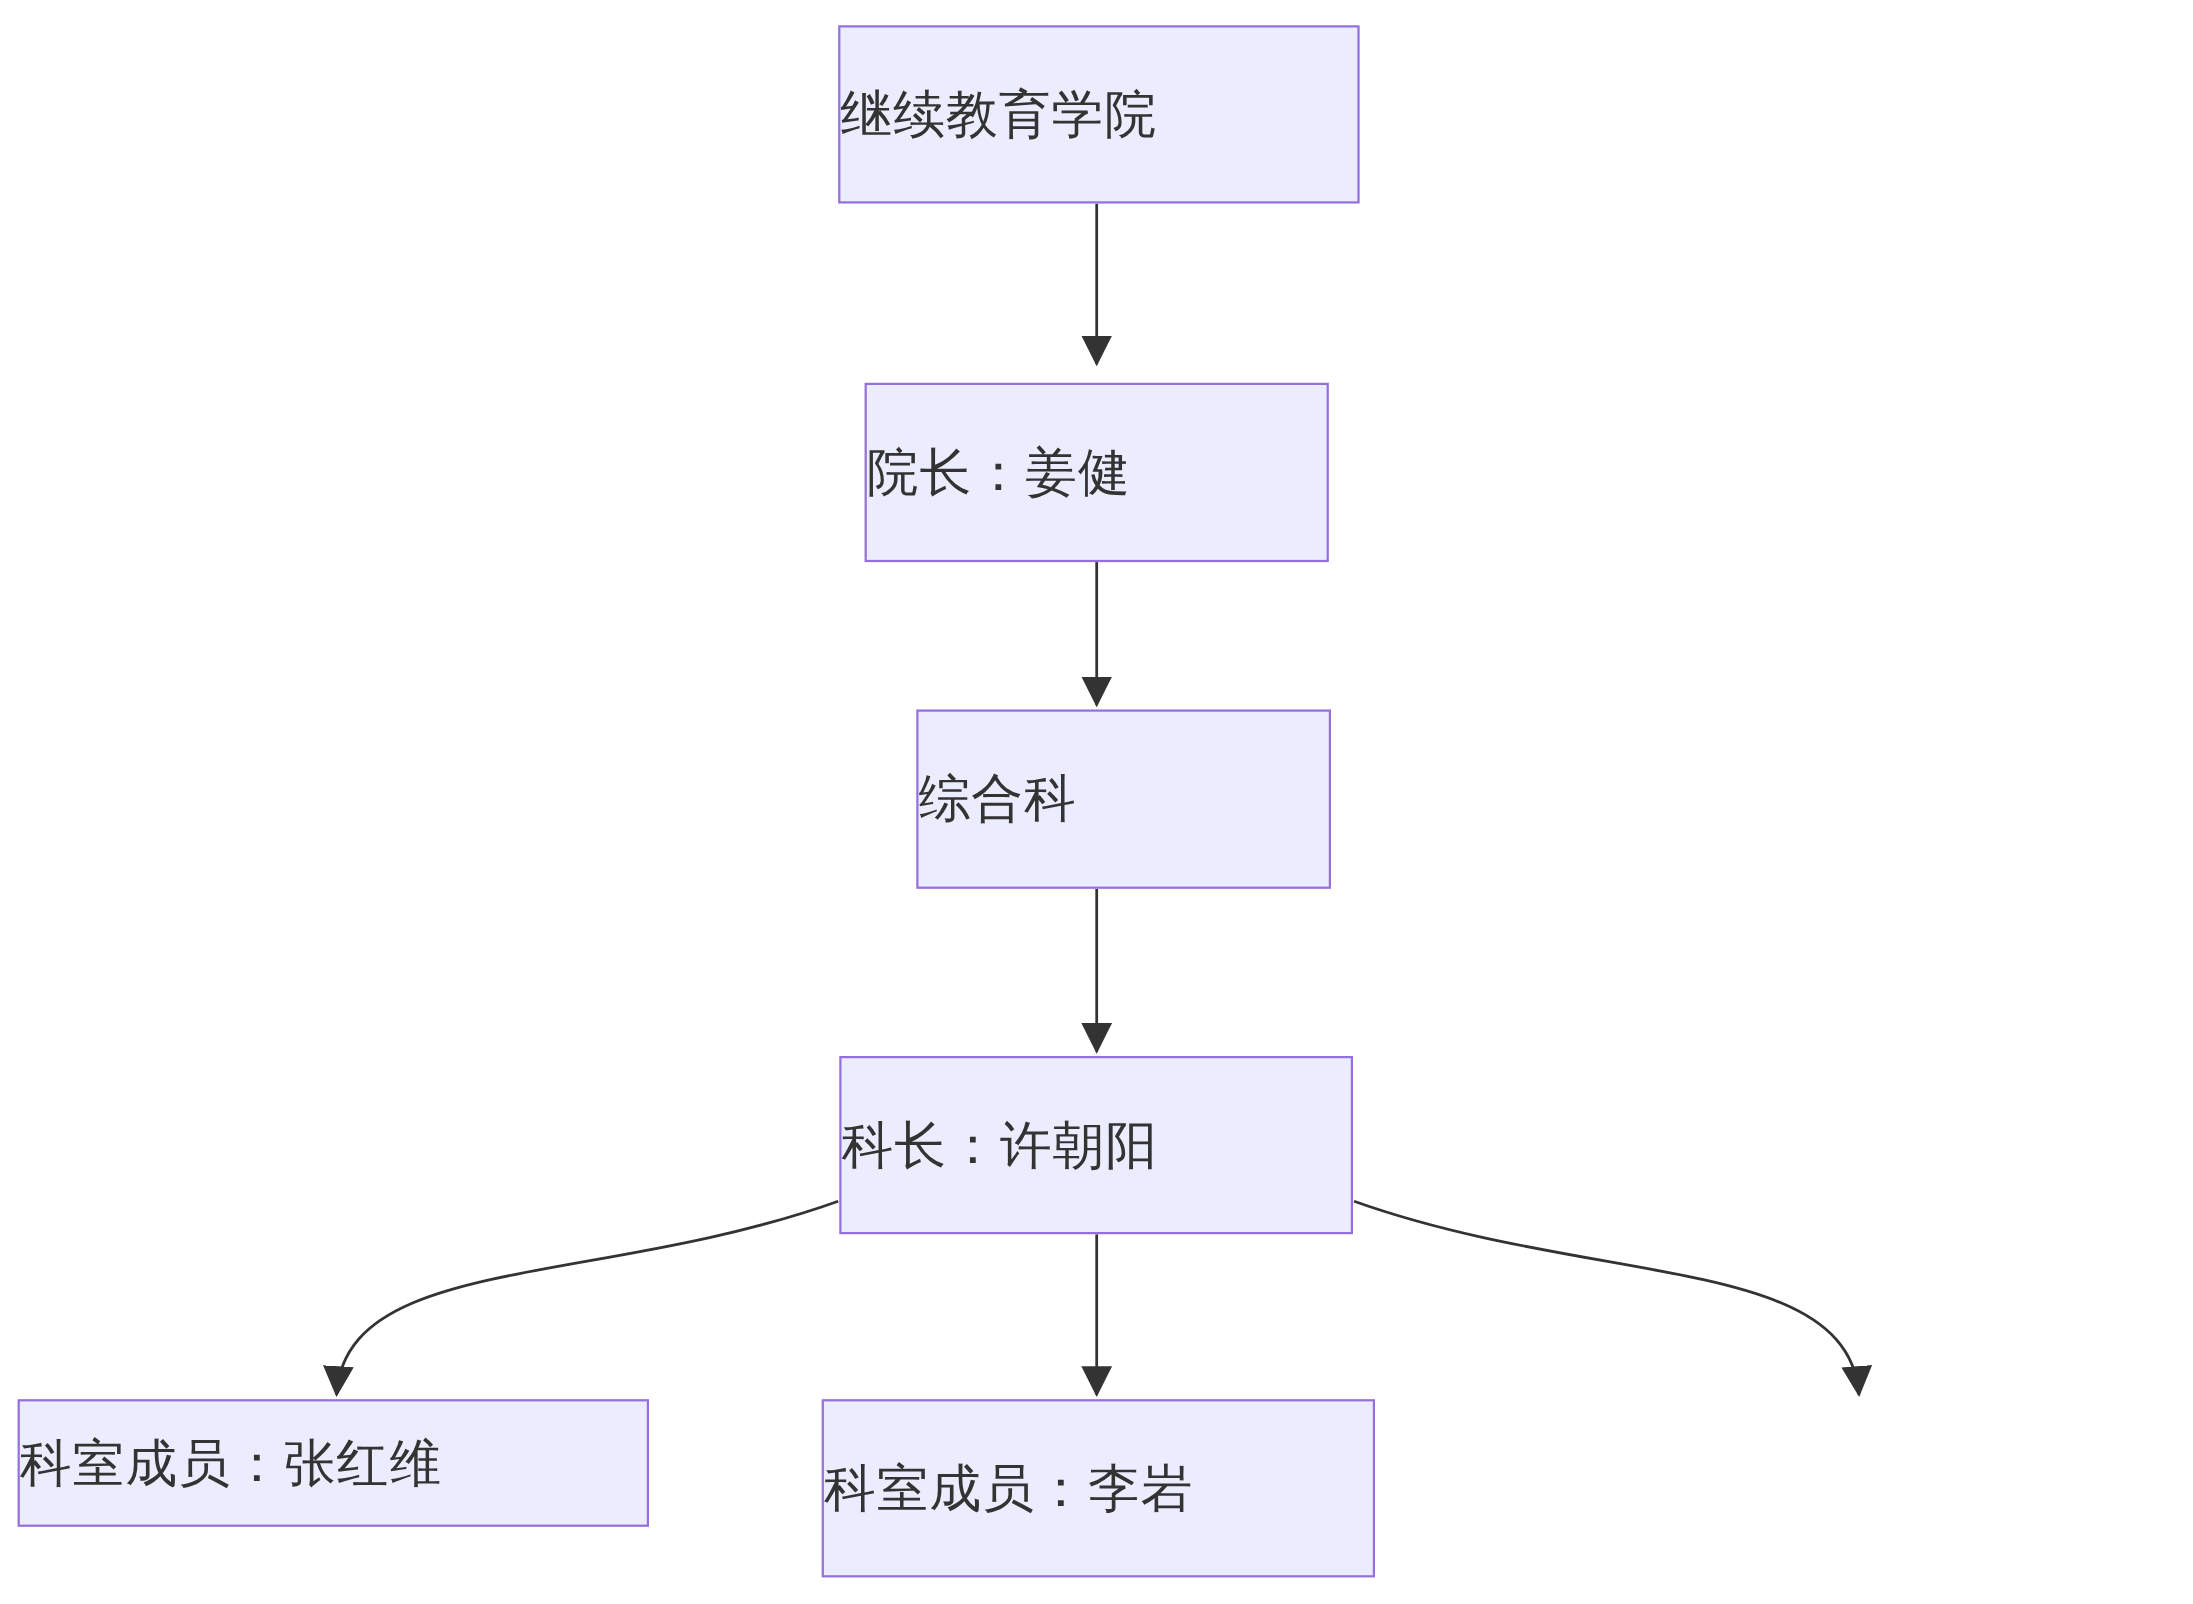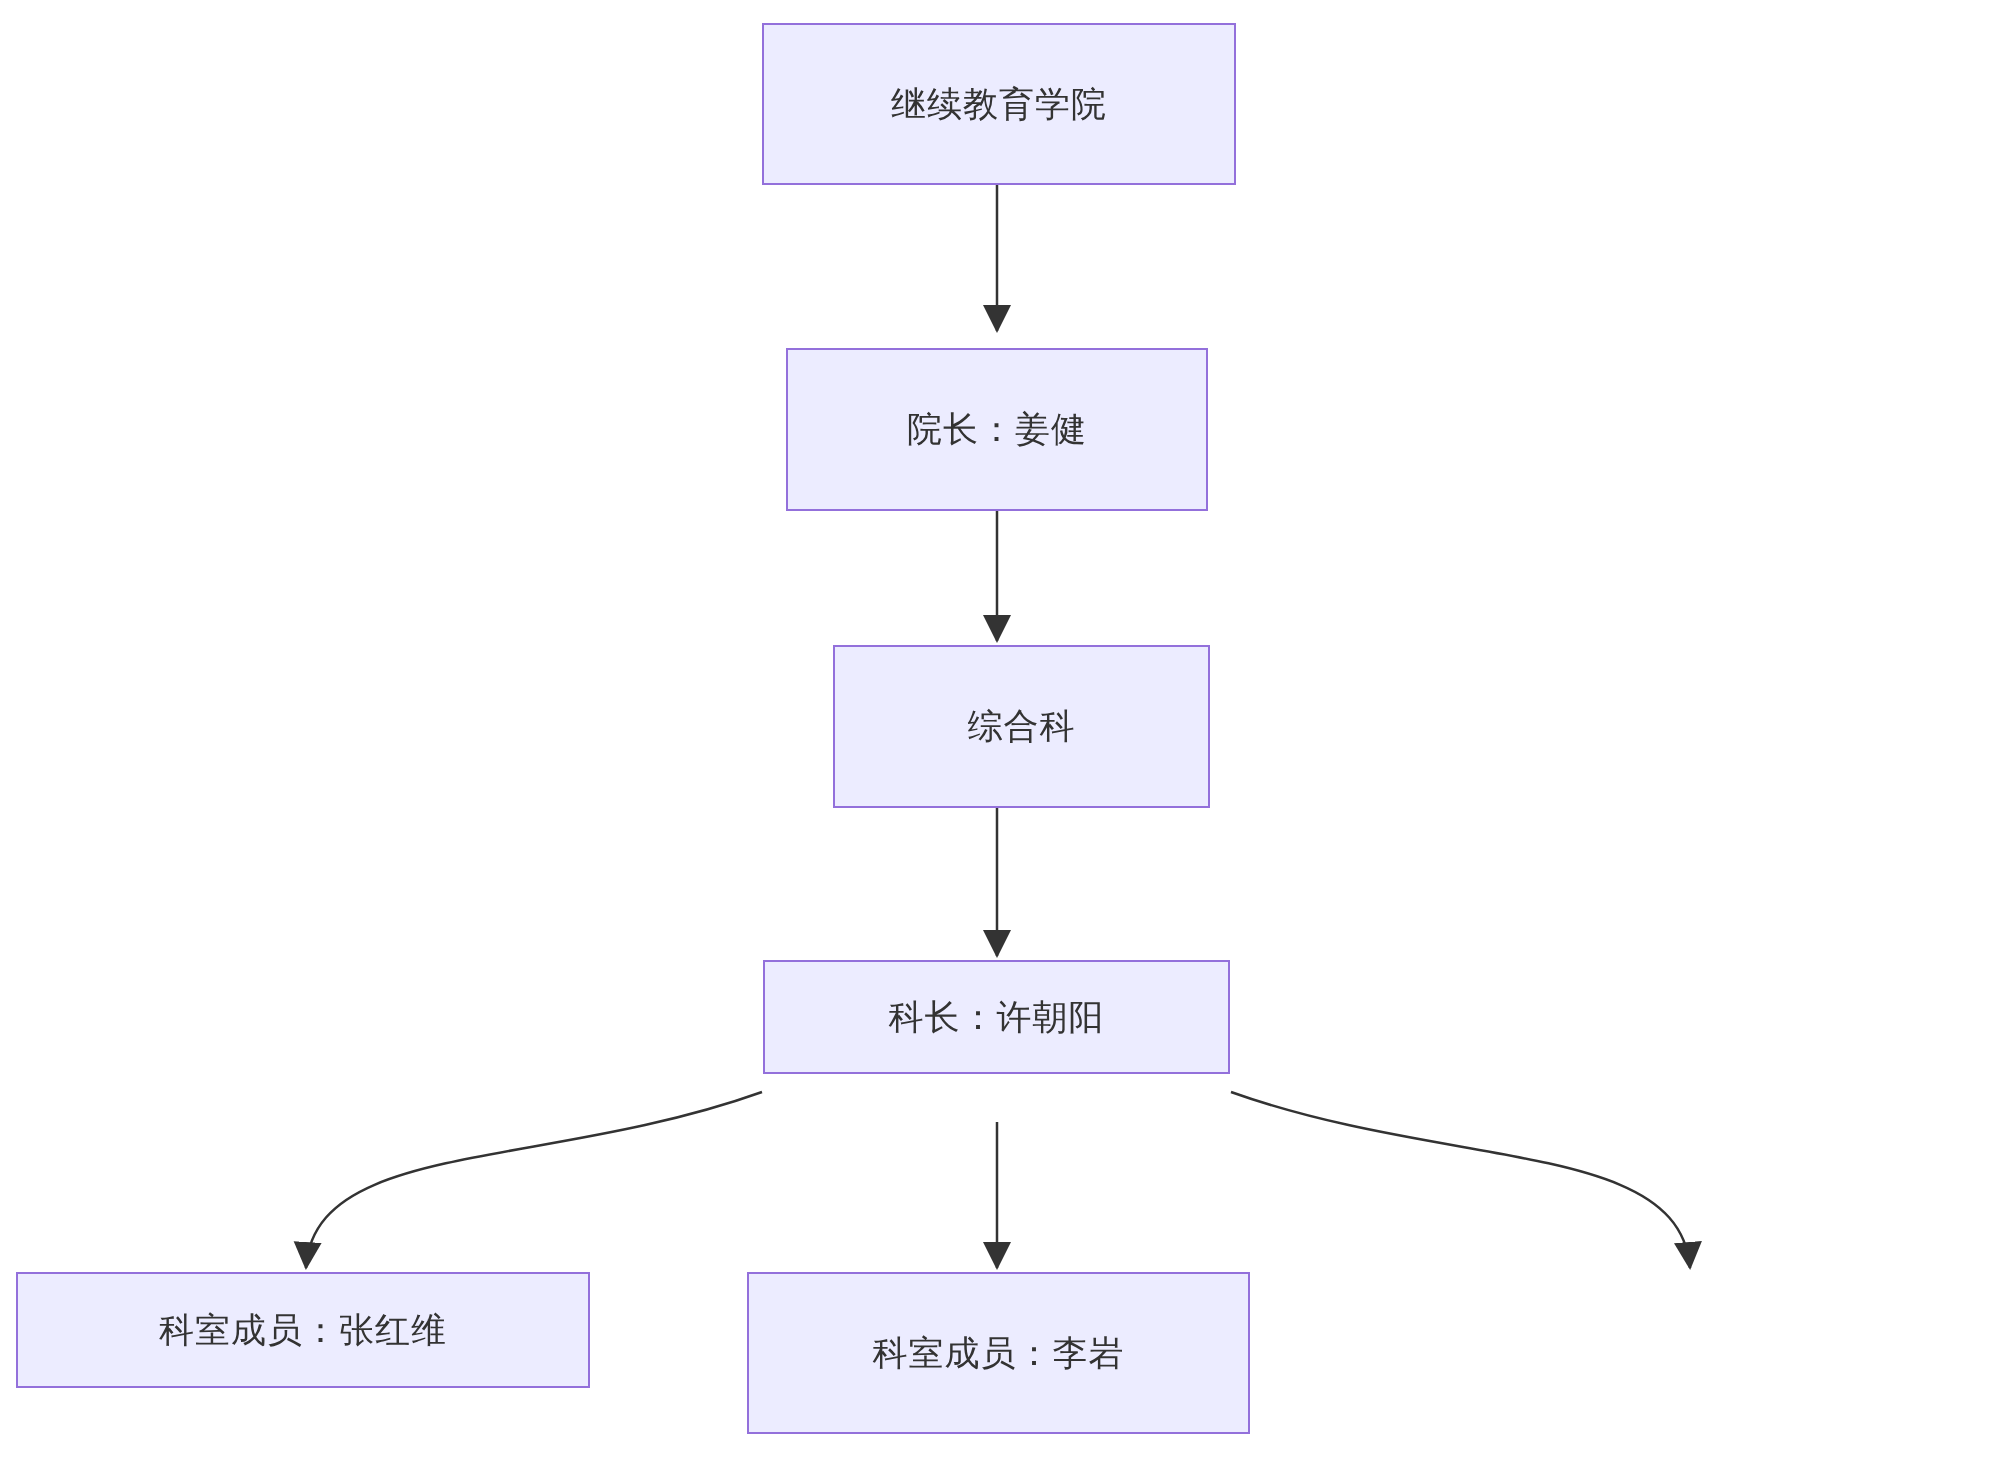--- a/index.html
+++ b/index.html
@@ -18,32 +18,32 @@
     pointer-events: none;
   }
   .node {
     position: absolute;
     box-sizing: border-box;
     background: #ECECFF;
     border: 2.5px solid #9370DB;
     color: #333333;
     display: flex;
     align-items: center;
-    justify-content: center;
-    font-size: 35px;
+    justify-content: flex-start;
+    font-size: 47px;
     letter-spacing: 1px;
     white-space: nowrap;
     text-align: center;
     font-family: Liberation Mono, monospace;
   }
   
   #node-college  { left: 762px;  top: 23px;   width: 474px; height: 162px; }
   #node-dean     { left: 786px;  top: 348px;  width: 422px; height: 163px; }
   #node-section  { left: 833px;  top: 645px;  width: 377px; height: 163px; }
-  #node-chief    { left: 763px;  top: 960px;  width: 467px; height: 114px; }
+  #node-chief    { left: 763px;  top: 960px;  width: 467px; height: 162px; }
   #node-member-1 { left: 16px;   top: 1272px; width: 574px; height: 116px; }
   #node-member-2 { left: 747px;  top: 1272px; width: 503px; height: 162px; }
   #node-member-3 { left: 1406px; top: 1272px; width: 570px; height: 162px; }
 </style>
 </head>
 <body>
 
 <div class="canvas">
 
   <svg class="edge-layer" width="1994" height="1458" viewBox="0 0 1994 1458" xmlns="http://www.w3.org/2000/svg">

